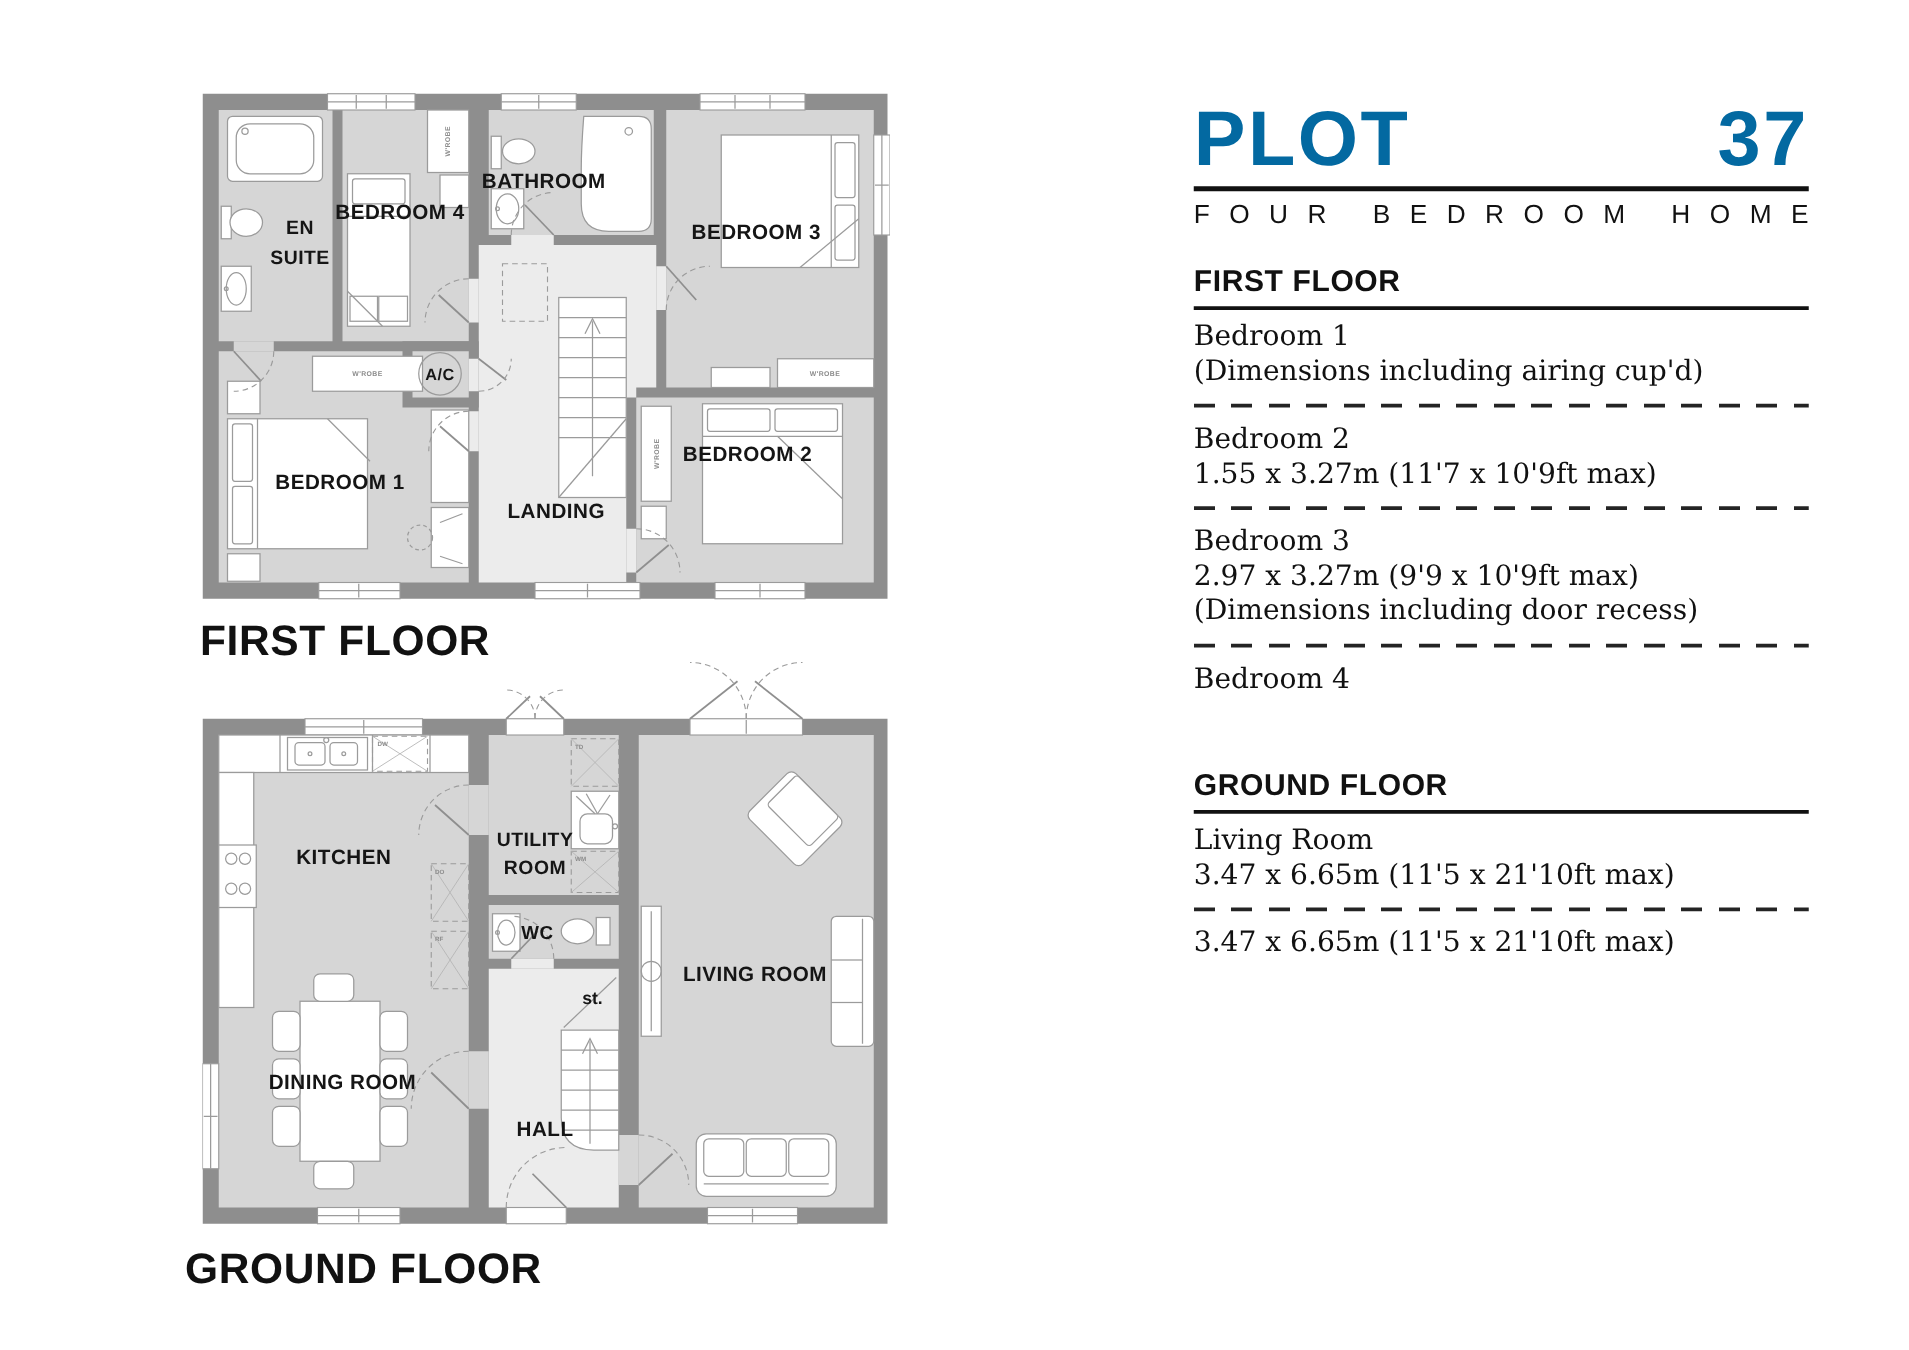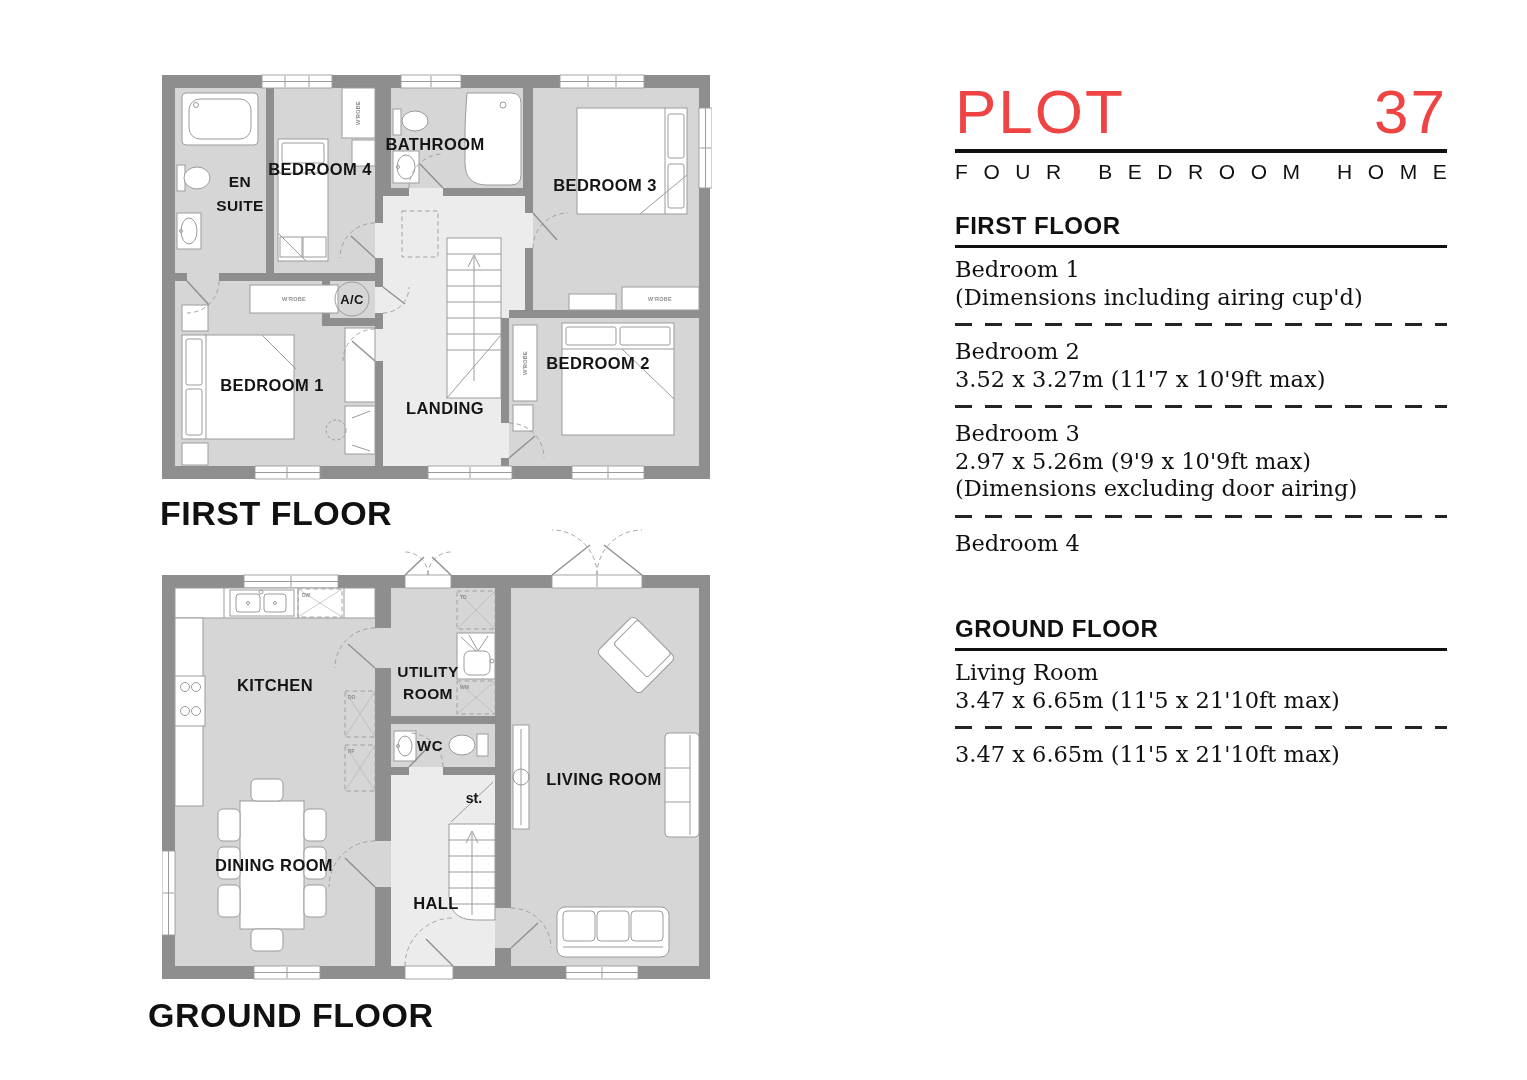--- a/index.html
+++ b/index.html
@@ -26,21 +26,21 @@
           fill:#8c8c8c;letter-spacing:0.3px;text-anchor:middle;}
   .alabel{font-family:"Liberation Sans",sans-serif;font-weight:bold;font-size:5px;
           fill:#8c8c8c;text-anchor:start;}
   
   .plan-caption{position:absolute;font-weight:bold;font-size:34px;letter-spacing:0.5px;color:#111;}
   .caption-first{left:160px;top:494px;}
   .caption-ground{left:148px;top:996px;}
   
   .panel{position:absolute;left:955px;top:82px;width:492px;}
   .title-row{display:flex;justify-content:space-between;align-items:baseline;
-             font-weight:normal;font-size:62px;line-height:60px;letter-spacing:2px;color:#ef4444;}
+             font-weight:bold;font-size:62px;line-height:60px;letter-spacing:2px;color:#0369a1;}
   .title-rule{border-top:4px solid #111;margin-top:7px;}
   .subtitle{display:flex;justify-content:space-between;margin-top:6px;
             font-size:21px;line-height:26px;color:#111;}
   .section{margin-top:27px;}
   .section + .section{margin-top:56px;}
   .section h2{margin:0;font-size:24px;font-weight:bold;letter-spacing:0.5px;color:#111;
               border-bottom:3px solid #111;padding-bottom:5px;}
   .rooms{margin-top:6px;font-family:"DejaVu Serif",serif;font-size:22.5px;line-height:27.5px;color:#111;}
   .entry{padding:2px 0;}
   .rnote:empty{display:none;}
@@ -485,28 +485,28 @@
     <div class="section">
       <h2>FIRST FLOOR</h2>
       <div class="rooms">
         <div class="entry">
           <div class="rname">Bedroom 1</div>
           <div class="rnote">(Dimensions including airing cup'd)</div>
         </div>
         <div class="dash-divider"></div>
         <div class="entry">
           <div class="rname">Bedroom 2</div>
-          <div class="rdims">3.52 x 3.27m (11'7 x 10'9ft max)</div>
+          <div class="rdims">1.55 x 3.27m (11'7 x 10'9ft max)</div>
 
         </div>
         <div class="dash-divider"></div>
         <div class="entry">
           <div class="rname">Bedroom 3</div>
-          <div class="rdims">2.97 x 5.26m (9'9 x 10'9ft max)</div>
-          <div class="rnote">(Dimensions excluding door airing)</div>
+          <div class="rdims">2.97 x 3.27m (9'9 x 10'9ft max)</div>
+          <div class="rnote">(Dimensions including door recess)</div>
         </div>
         <div class="dash-divider"></div>
         <div class="entry">
           <div class="rname">Bedroom 4</div>
 
         </div>
       </div>
     </div>
 
     <div class="section">

